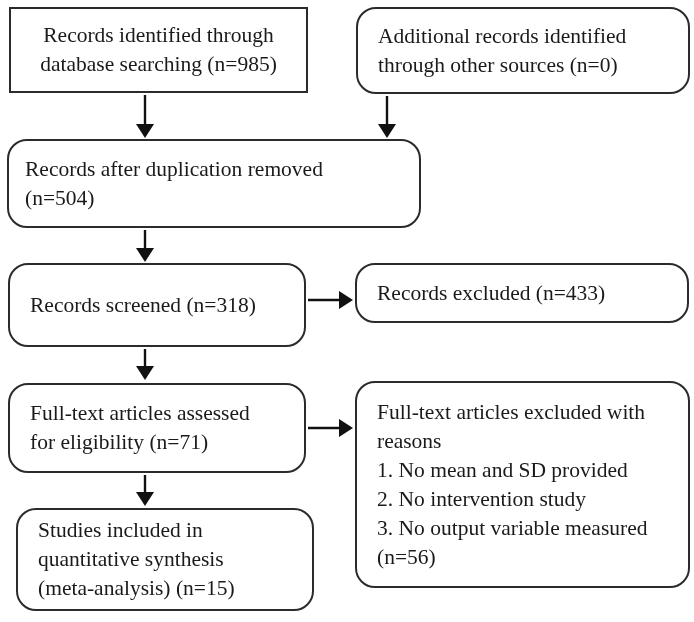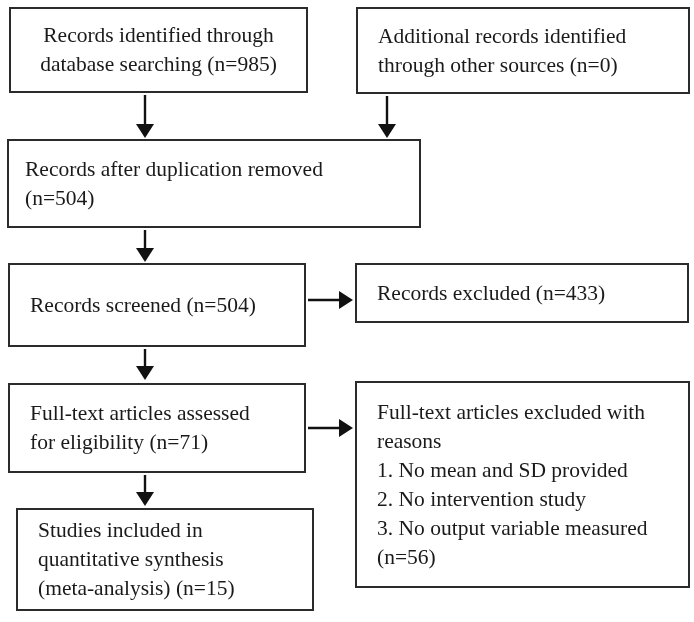--- a/index.html
+++ b/index.html
@@ -25,21 +25,21 @@
     box-sizing:border-box;
     border:2px solid var(--border-color);
     background:var(--bg-color);
     color:var(--text-color);
     font-size:21.5px;
     line-height:29px;
     white-space:pre-line;
     display:flex;
     align-items:center;
   }
-  .box-left{ padding-left:20px; padding-right:8px; text-align:left; }
+  .box-left{ padding-left:20px; padding-right:8px; text-align:left;border-radius:20px; }
   .box-center{ justify-content:center; text-align:center; padding:0 14px; }
 
   .b-identified   { left:9px;   top:7px;   width:299px; height:86px; }
   .b-additional   { left:356px; top:7px;   width:334px; height:87px; }
   .b-duplication  { left:7px;   top:139px; width:414px; height:89px;padding-left:16px; }
   .b-screened     { left:8px;   top:263px; width:298px; height:84px; }
   .b-excluded     { left:355px; top:263px; width:334px; height:60px; }
   .b-assessed     { left:8px;   top:383px; width:298px; height:90px; }
   .b-ft-excluded  { left:355px; top:381px; width:335px; height:207px; }
   .b-included     { left:16px;   top:508px; width:298px; height:103px; }
@@ -59,21 +59,21 @@
 
   <div class="box box-center b-identified">Records identified through
 database searching (n=985)</div>
 
   <div class="box box-left b-additional">Additional records identified
 through other sources (n=0)</div>
 
   <div class="box box-left b-duplication">Records after duplication removed
 (n=504)</div>
 
-  <div class="box box-left b-screened">Records screened (n=504)</div>
+  <div class="box box-left b-screened">Records screened (n=318)</div>
 
   <div class="box box-left b-excluded">Records excluded (n=433)</div>
 
   <div class="box box-left b-assessed">Full-text articles assessed
 for eligibility (n=71)</div>
 
   <div class="box box-left b-ft-excluded">Full-text articles excluded with
 reasons
 1. No mean and SD provided
 2. No intervention study

